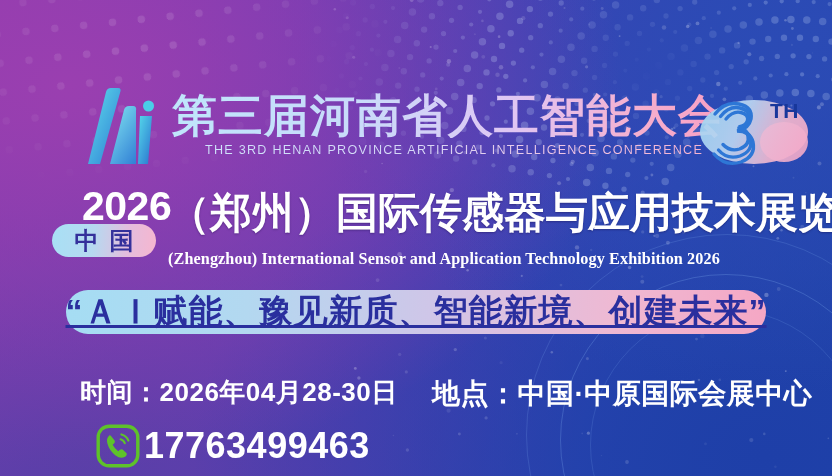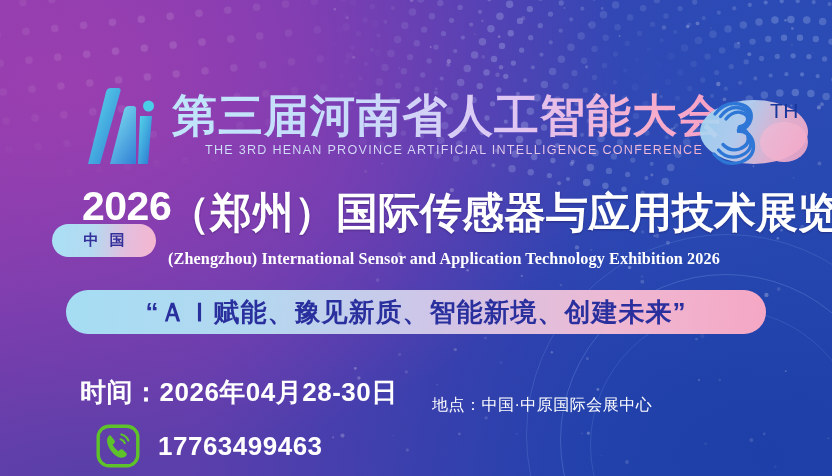--- a/index.html
+++ b/index.html
@@ -126,21 +126,21 @@
     width: 48px; height: 40px;
     border-radius: 50%;
     background: linear-gradient(120deg, #e9bcd6 0%, #f6a8c6 100%);
     opacity: .9;
   }
   .badge-3th .num3 { position: absolute; left: 6px; top: 10px; }
   .badge-3th .th {
     position: absolute;
     left: 73px; top: 13px;
     font-size: 21px;
-    font-weight: normal;
+    font-weight: bold;
     color: #18379b;
     letter-spacing: .5px;
   }
 
   
   .year-2026 {
     position: absolute;
     left: 58px; top: 186px;
     font-size: 41px;
     font-weight: bold;
@@ -153,21 +153,21 @@
     position: absolute;
     left: 52px; top: 224px;
     width: 104px; height: 33px;
     border-radius: 17px;
     background: linear-gradient(95deg, #a8e0f5 0%, #b6d9f0 40%, #e4bddd 72%, #f6b6cf 100%);
     display: flex;
     align-items: center;
     justify-content: center;
   }
   .cn-pill span {
-    font-size: 15px;
+    font-size: 24px;
     font-weight: bold;
     color: #34309b;
     letter-spacing: 11px;
     text-indent: 11px;
     font-family: Liberation Serif, serif;
   }
   .headline2 {
     position: absolute;
     left: 168px; top: 185px;
     font-size: 42px;
@@ -194,57 +194,57 @@
     position: absolute;
     left: 66px; top: 290px;
     width: 700px; height: 44px;
     border-radius: 22px;
     background: linear-gradient(92deg, #a5ddf3 0%, #b3d8f0 26%, #cfc6e8 52%, #eeb9d3 78%, #f5a7c4 100%);
     display: flex;
     align-items: center;
     justify-content: center;
   }
   .slogan-pill span {
-    font-size: 26px;
+    font-size: 34px;
     font-weight: bold;
     color: #2a2f9e;
     letter-spacing: 1px;
     white-space: nowrap;
+    text-decoration: underline;
   }
 
   
   .info-time {
     position: absolute;
     left: 80px; top: 375px;
     font-size: 26px;
     font-weight: bold;
     color: #ffffff;
     letter-spacing: .5px;
     white-space: nowrap;
   }
   .info-place {
     position: absolute;
     left: 432px; top: 375px;
-    font-size: 16px;
-    font-weight: normal;
+    font-size: 28px;
+    font-weight: bold;
     color: #ffffff;
     letter-spacing: .5px;
     white-space: nowrap;
-    margin-top: 20px;
   }
   .phone-row {
     position: absolute;
     left: 96px; top: 424px;
     display: flex;
     align-items: center;
   }
   .phone-icon { width: 44px; height: 44px; flex: none; }
   .phone-num {
-    margin-left: 18px;
-    font-size: 26px;
+    margin-left: 4px;
+    font-size: 36px;
     font-weight: bold;
     color: #ffffff;
     letter-spacing: .5px;
   }
 </style>
 </head>
 <body>
 
 <div class="poster">
 

